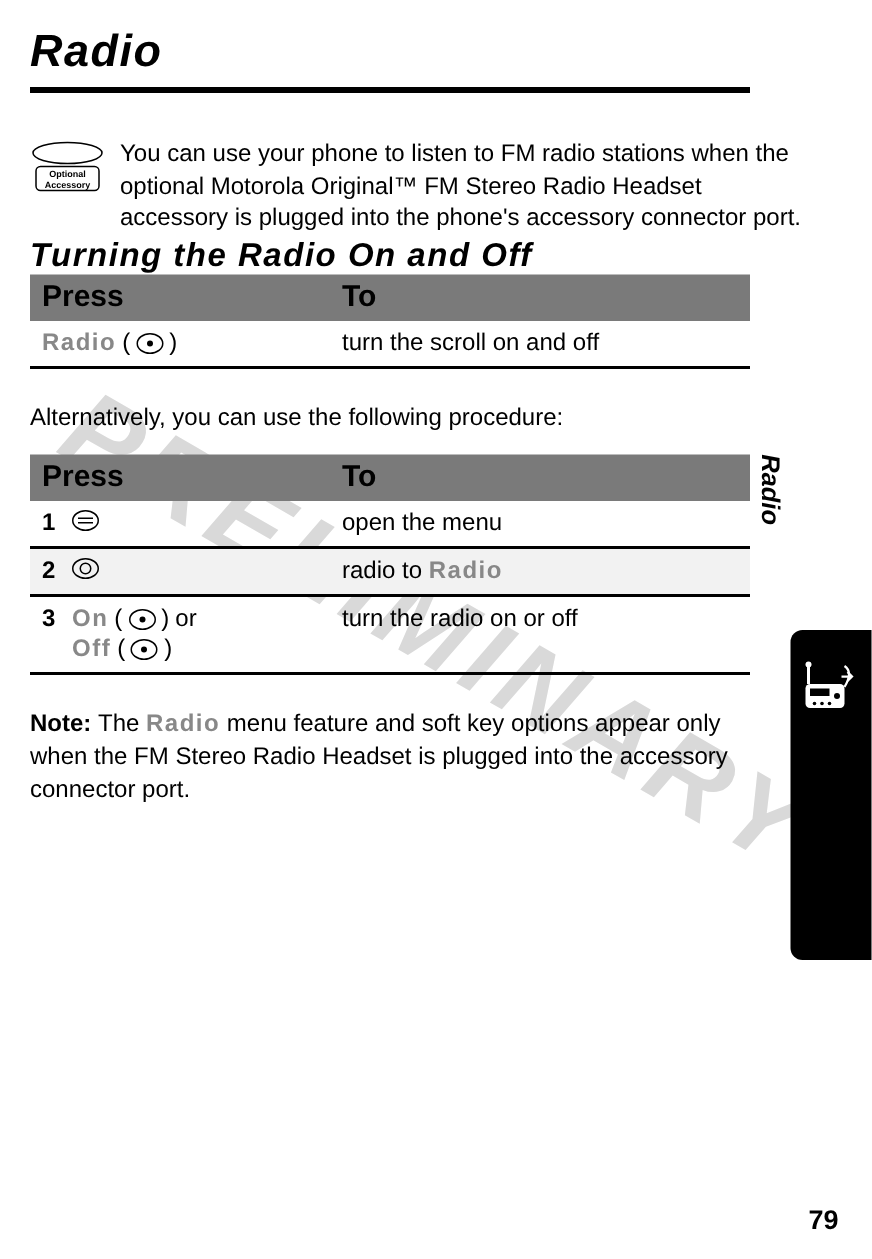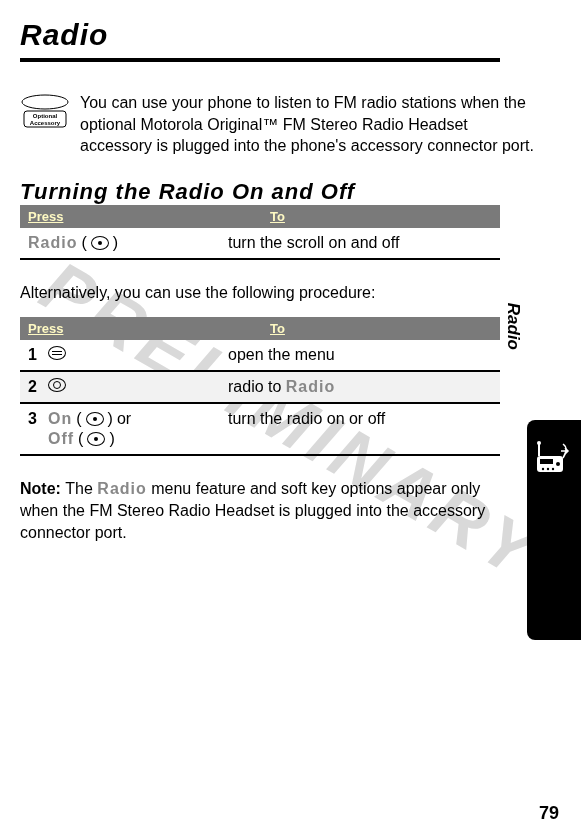--- a/index.html
+++ b/index.html
@@ -34,43 +34,42 @@
       letter-spacing: 1px;
       font-family: Arial, sans-serif;
       margin-bottom: 6px;
     }
     .title-rule {
       height: 4px;
       background: #000;
       width: 480px;
       margin-bottom: 30px;
     }
-    .intro-row { display: flex; align-items: flex-start; gap: 10px; margin-bottom: 22px; }
+    .intro-row { display: flex; align-items: flex-start; gap: 10px; }
     .accessory-icon {
       width: 50px; height: 40px; flex: 0 0 auto; margin-top: 2px;
     }
     .accessory-icon svg { width: 100%; height: 100%; }
     .intro-text { font-size: 16px; line-height: 1.35; }
     h2.subheading {
       font-size: 22px;
       font-weight: bold;
       font-style: italic;
       letter-spacing: 1px;
     }
     .tbl { width: 480px; margin-bottom: 22px; }
     .tbl-head {
       display: flex;
       background: #7a7a7a;
-      color: #fef9c3;
-      font-weight: bold;
-      font-size: 13px;
-      text-decoration: underline;
+      color: #000000;
+      font-weight: bold;
+      font-size: 20px;
     }
     .tbl-head .c1 { width: 200px; padding: 4px 8px; }
-    .tbl-head .c2 { flex: 1; padding: 4px 8px; margin-left: 42px; }
+    .tbl-head .c2 { flex: 1; padding: 4px 8px; }
     .tbl-row {
       display: flex;
       border-bottom: 2px solid #000;
       font-size: 16px;
       align-items: flex-start;
     }
     .tbl-row .c1 { width: 200px; padding: 6px 8px; display: flex; align-items: flex-start; gap: 6px; }
     .tbl-row .c2 { flex: 1; padding: 6px 8px; }
     .tbl-row .num { font-weight: bold; width: 14px; flex: 0 0 auto; }
     .tbl-row.alt { background: #f2f2f2; }

